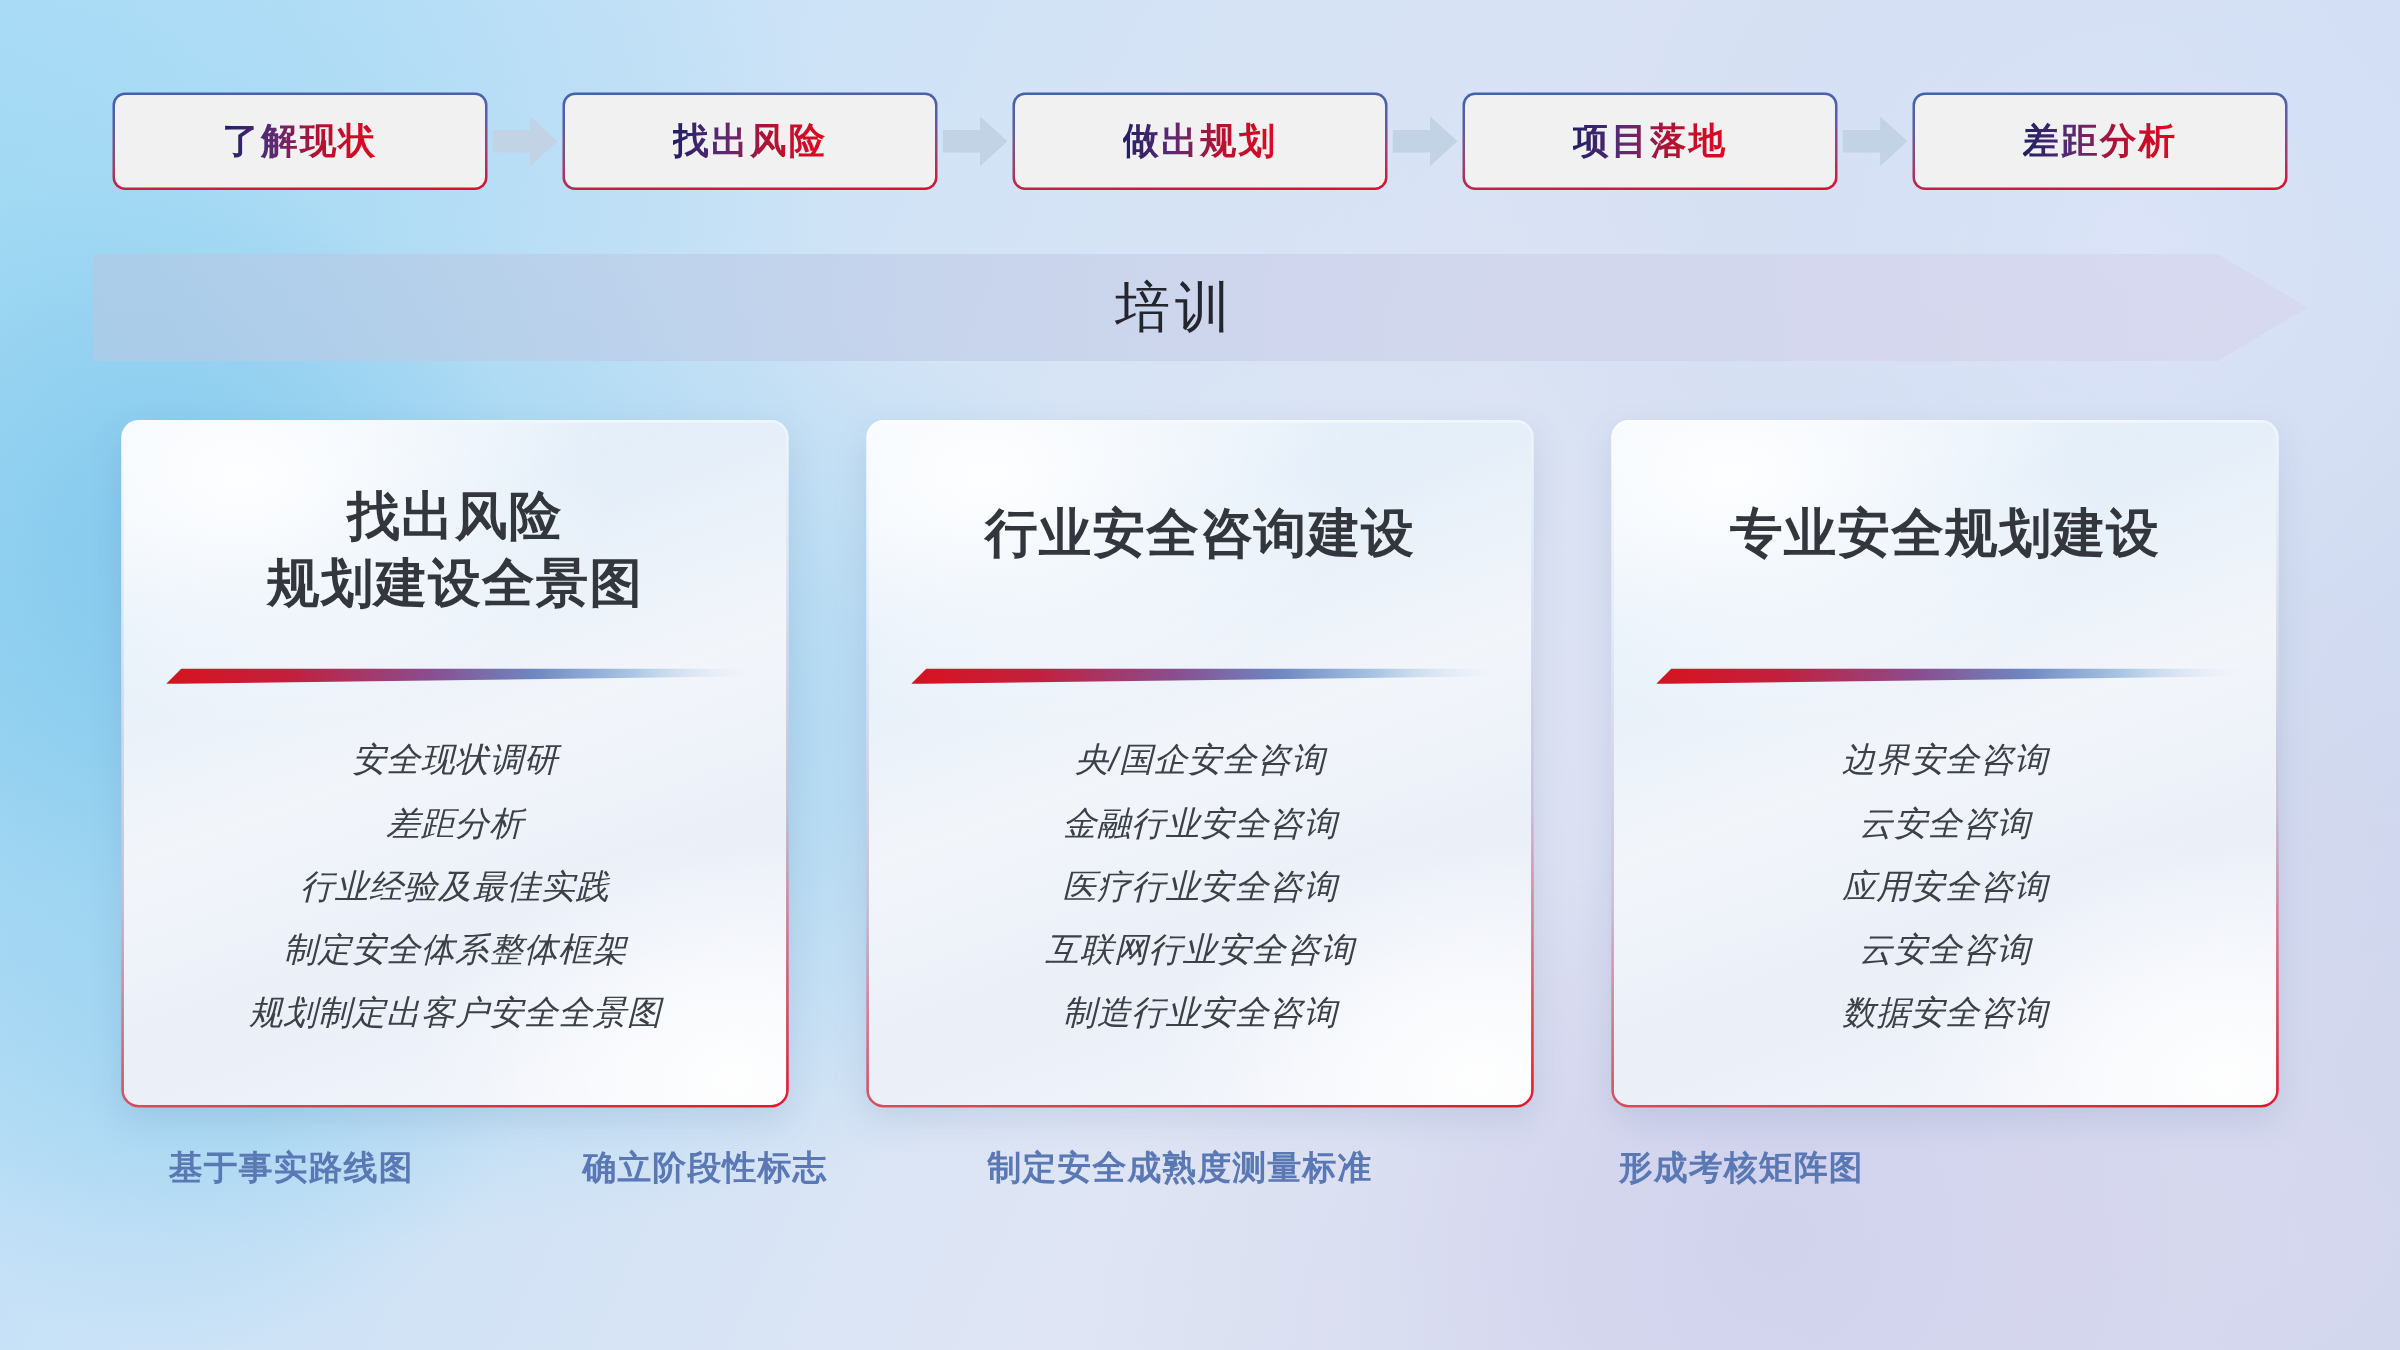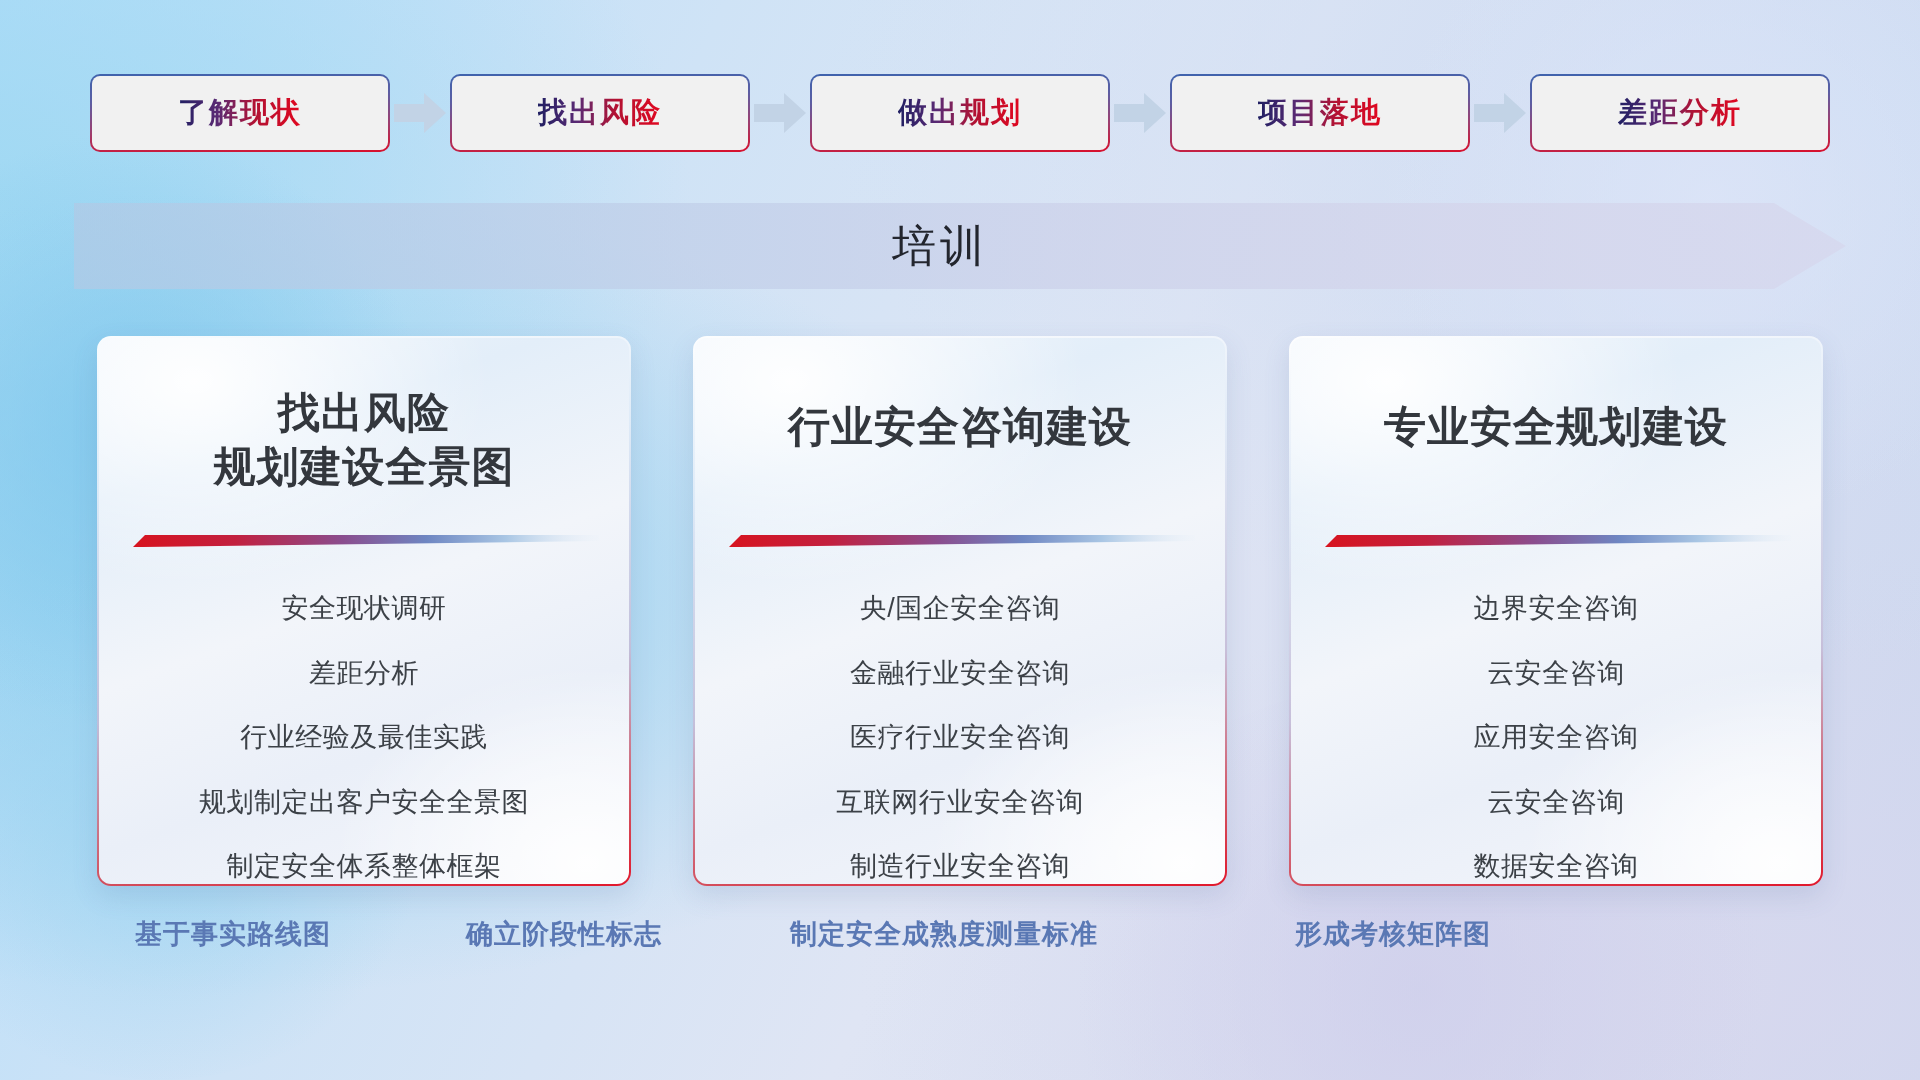--- a/index.html
+++ b/index.html
@@ -118,21 +118,21 @@
     white-space: pre-line;
   }
   .card-title.single { margin-top: 62px; }
   .card-divider {
     position: absolute; left: 34px; top: 196px;
     width: 466px; height: 14px;
   }
   .card-divider svg { display: block; }
   .card-list {
     position: absolute; left: 0; right: 0; top: 248px;
-    display: flex; flex-direction: column; align-items: center; gap: 20px;
+    display: flex; flex-direction: column; align-items: center; gap: 6px; font-style: italic;
   }
   .card-list-item {
     font-size: 27px; color: #3c4147; line-height: 1.65; letter-spacing: 0.5px;
   }
 
   
   .footnotes { position: absolute; left: 0; top: 916px; width: 1920px; height: 54px; }
   .footnote {
     position: absolute; top: 0;
     font-size: 27px; font-weight: 700; color: #5a78b4; letter-spacing: 1px;
@@ -217,22 +217,22 @@
                 <stop offset="100%" stop-color="#e9f1f9" stop-opacity="0.15"></stop>
               </linearGradient>
             </defs>
             <path d="M0 13 L12 1 L466 1 L466 7 L10 13 Z" fill="url(#dg0)"></path>
           </svg>
         </div>
         <div class="card-list">
           <div class="card-list-item">安全现状调研</div>
           <div class="card-list-item">差距分析</div>
           <div class="card-list-item">行业经验及最佳实践</div>
+          <div class="card-list-item">制定安全体系整体框架</div>
           <div class="card-list-item">规划制定出客户安全全景图</div>
-          <div class="card-list-item">制定安全体系整体框架</div>
         </div>
       </div>
     </div>
     <div class="card">
       <div class="card-inner">
         <div class="card-title single">行业安全咨询建设</div>
         <div class="card-divider">
           <svg width="466" height="14" viewBox="0 0 466 14" preserveAspectRatio="none">
             <defs>
               <linearGradient id="dg1" x1="0" y1="0" x2="1" y2="0">

